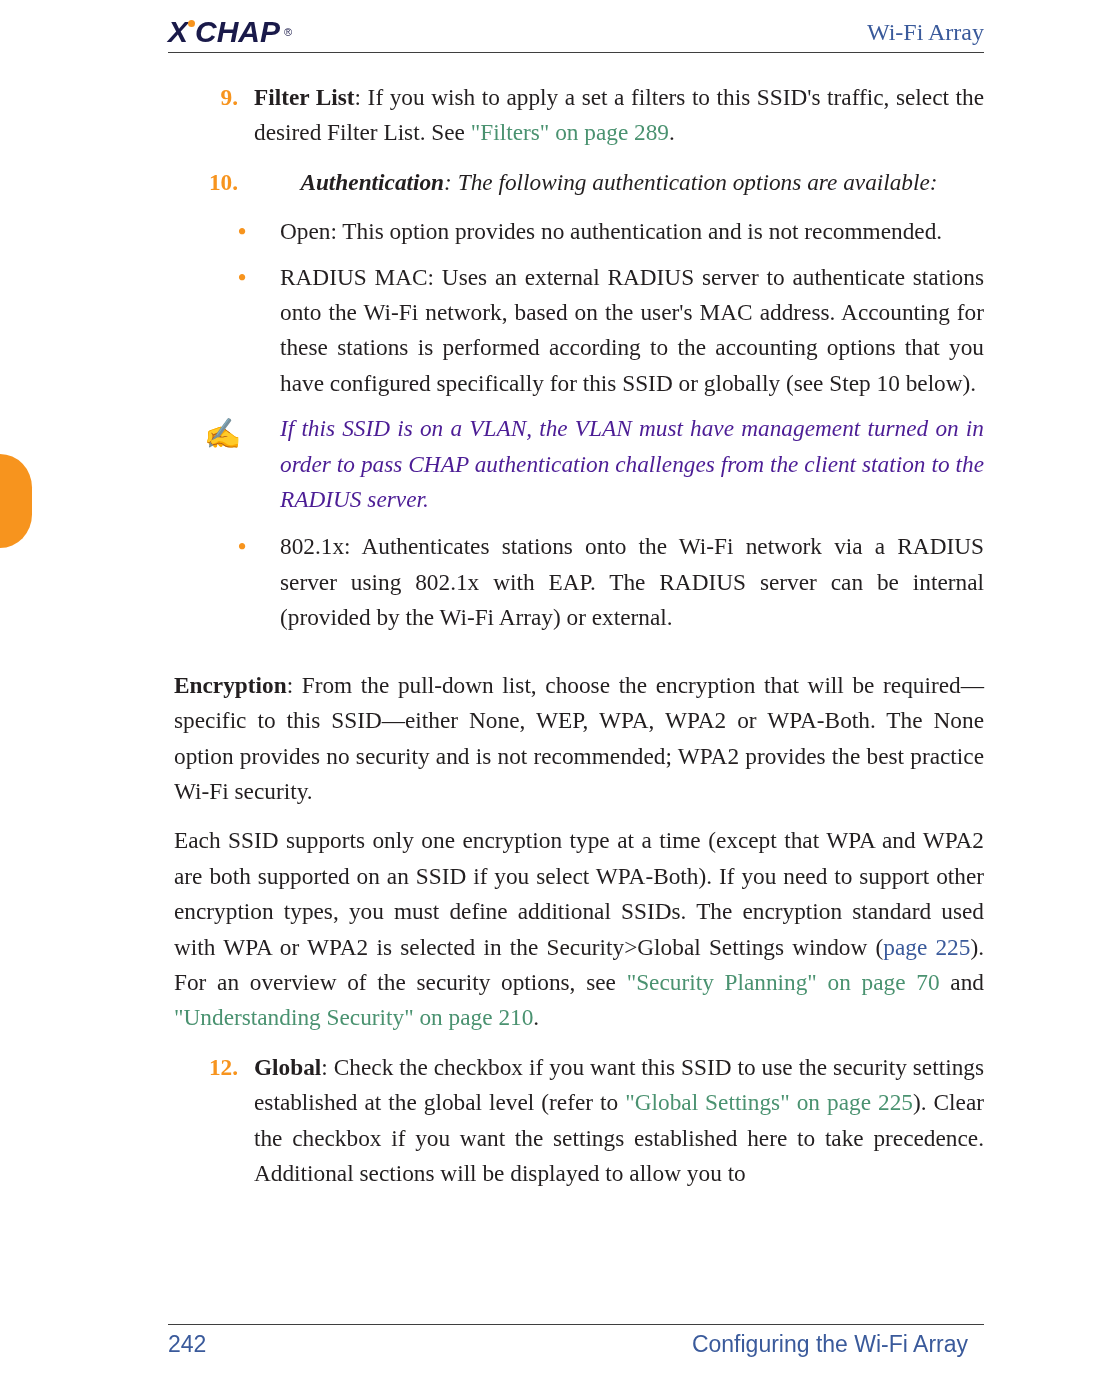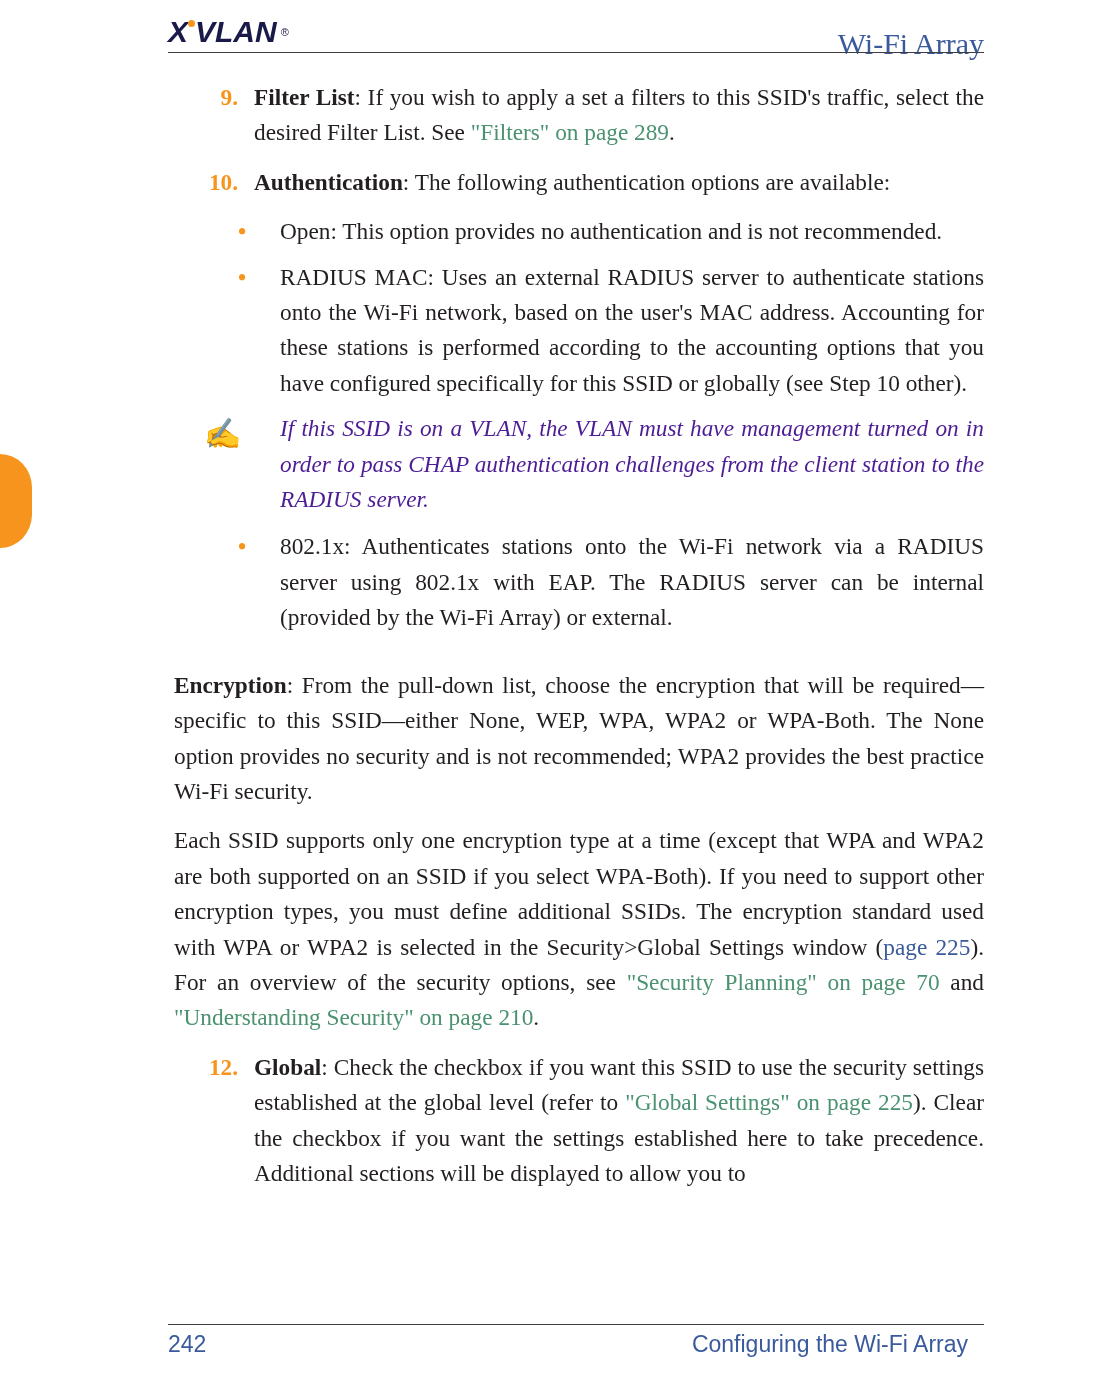--- a/index.html
+++ b/index.html
@@ -53,22 +53,22 @@
   .logo .reg {
     font-size: 11px;
     font-weight: 400;
     vertical-align: super;
     margin-left: 2px;
     font-style: normal;
   }
   .brandname {
     position: absolute;
     right: 0;
-    top: 12px;
-    font-size: 30px;
+    top: 4px;
+    font-size: 24px;
     color: #3a5a9b;
   }
   .hr-top {
     position: absolute;
     left: 168px;
     right: 110px;
     top: 52px;
     height: 0;
     border-top: 1.5px solid #3f3f3f;
   }
@@ -107,21 +107,21 @@
     font-weight: 700;
     text-align: right;
     padding-right: 10px;
   }
   .entry .body {
     flex: 1 1 auto;
     text-align: justify;
     text-justify: inter-word;
     margin-left: 6px;
   }
-  .entry .body.just-left { text-align: left; }
+  .entry .body.just-left { text-align: center; font-style: italic; }
   .body .bold { font-weight: 700; }
   .body .link-green { color: #4a9270; }
   .body .link-blue { color: #3a5a9b; }
 
   .para {
     margin-top: 14px;
   }
 
   
   .bullets {
@@ -196,21 +196,21 @@
 </style>
 </head>
 <body>
 
 <div class="page">
 
   <div class="header">
     <div class="logo">
       <span>X</span>
         <span class="dot"></span>
-        <span>VLAN</span>
+        <span>CHAP</span>
         <span class="reg">®</span>
     </div>
     <div class="brandname">Wi-Fi Array</div>
   </div>
   <div class="hr-top"></div>
 
   <div class="side-tab"></div>
 
   <div class="content">
 
@@ -232,21 +232,21 @@
       <div class="bullet">
         <div class="dotb">•</div>
         <div class="btxt">
           <span class="bold">Open:</span><span> This option provides no authentication and is not recommended.</span>
         </div>
       </div>
 
       <div class="bullet">
         <div class="dotb">•</div>
         <div class="btxt">
-          <span class="bold">RADIUS MAC:</span><span> Uses an external RADIUS server to authenticate stations onto the Wi-Fi network, based on the user's MAC address. Accounting for these stations is performed according to the accounting options that you have configured specifically for this SSID or globally (see </span><span class="link-blue">Step 10</span><span> other).</span>
+          <span class="bold">RADIUS MAC:</span><span> Uses an external RADIUS server to authenticate stations onto the Wi-Fi network, based on the user's MAC address. Accounting for these stations is performed according to the accounting options that you have configured specifically for this SSID or globally (see </span><span class="link-blue">Step 10</span><span> below).</span>
         </div>
       </div>
     </div>
 
     <div class="note">
       <div class="icon">✍</div>
       <div class="ntxt">If this SSID is on a VLAN, the VLAN must have management turned on in order to pass CHAP authentication challenges from the client station to the RADIUS server.</div>
     </div>
 
     <div class="bullets" style="margin-top:0;">

